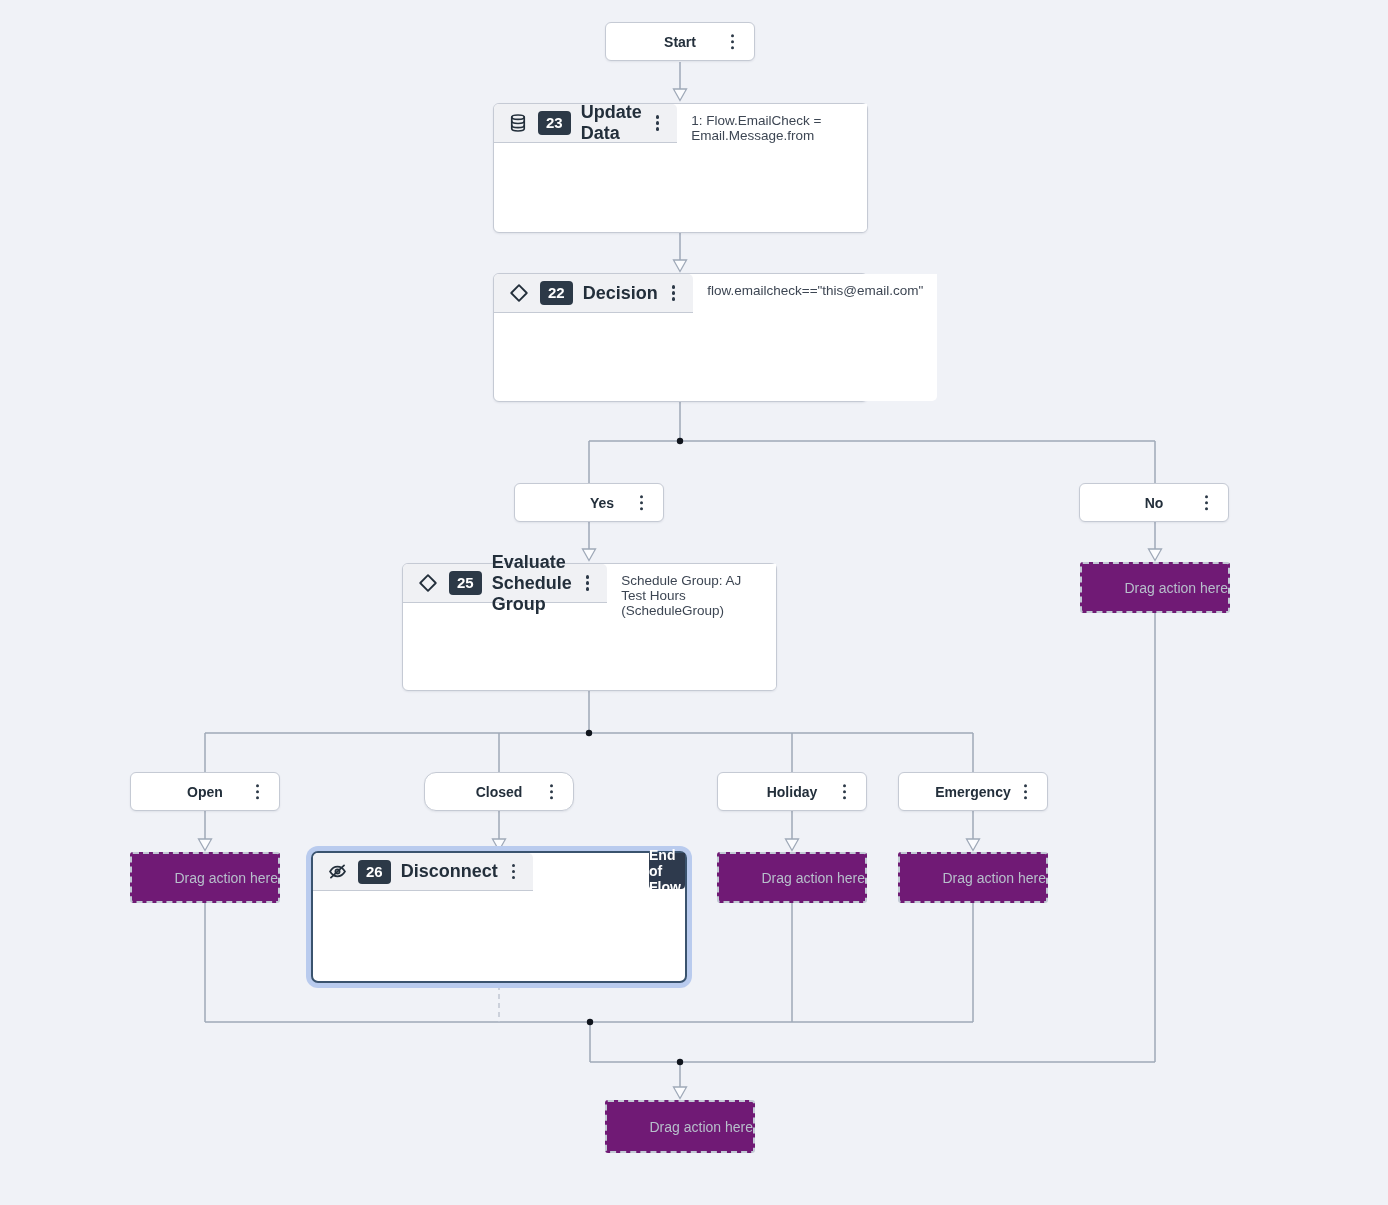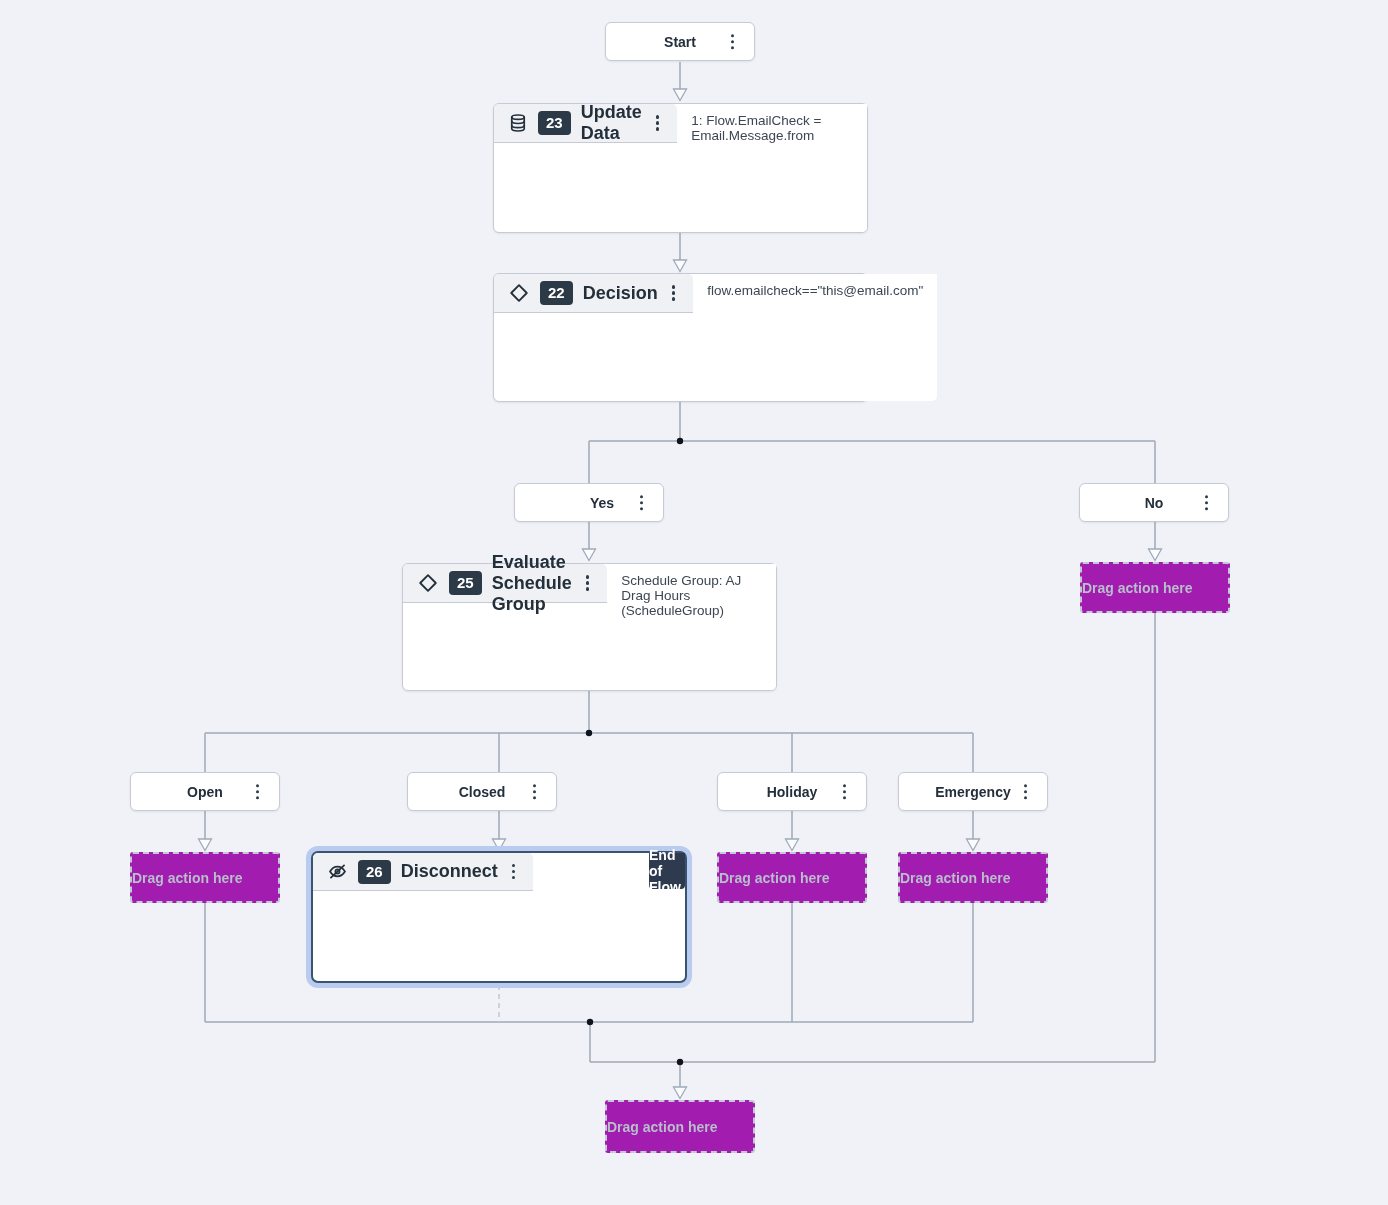--- a/index.html
+++ b/index.html
@@ -87,23 +87,23 @@
     box-shadow:0 0 0 5px var(--selection-halo);
     border-radius:7px;
     justify-content:flex-end;
   }
   .selected .node-header{height:38px;flex:0 0 38px;}
 
   .drag-box{
     position:absolute;
     border:2px dashed var(--drag-border);
     border-radius:3px;
-    background:#a21caf;
-    display:flex;align-items:center;justify-content:flex-start;
-    font-size:14px;font-weight:700;color:var(--drag-text);
+    background:#701a75;
+    display:flex;align-items:center;justify-content:flex-end;
+    font-size:14px;font-weight:400;color:var(--drag-text);
     cursor:pointer;
   }
 </style>
 </head>
 <body>
 
 <div class="canvas">
 
   <svg class="connectors" width="1388" height="1205" viewBox="0 0 1388 1205">
     <path class="line" d="M680 62 V89"></path>
@@ -211,32 +211,32 @@
         </svg>
       </span>
       <span class="badge">25</span>
       <span class="node-title">Evaluate Schedule Group</span>
       <span class="kebab">
           <i></i>
           <i></i>
           <i></i>
         </span>
     </div>
-    <div class="node-body">Schedule Group: AJ Drag Hours (ScheduleGroup)</div>
+    <div class="node-body">Schedule Group: AJ Test Hours (ScheduleGroup)</div>
   </div>
 
   <div class="label-node" style="left:130px;top:772px;width:150px;align-items:center;">
     <span class="lbl">Open</span>
     <span class="kebab">
         <i></i>
         <i></i>
         <i></i>
       </span>
   </div>
-  <div class="label-node" style="left:407px;top:772px;width:150px;">
+  <div class="label-node" style="left:424px;top:772px;width:150px;border-radius:12px;">
     <span class="lbl">Closed</span>
     <span class="kebab">
         <i></i>
         <i></i>
         <i></i>
       </span>
   </div>
   <div class="label-node" style="left:717px;top:772px;width:150px;">
     <span class="lbl">Holiday</span>
     <span class="kebab">

